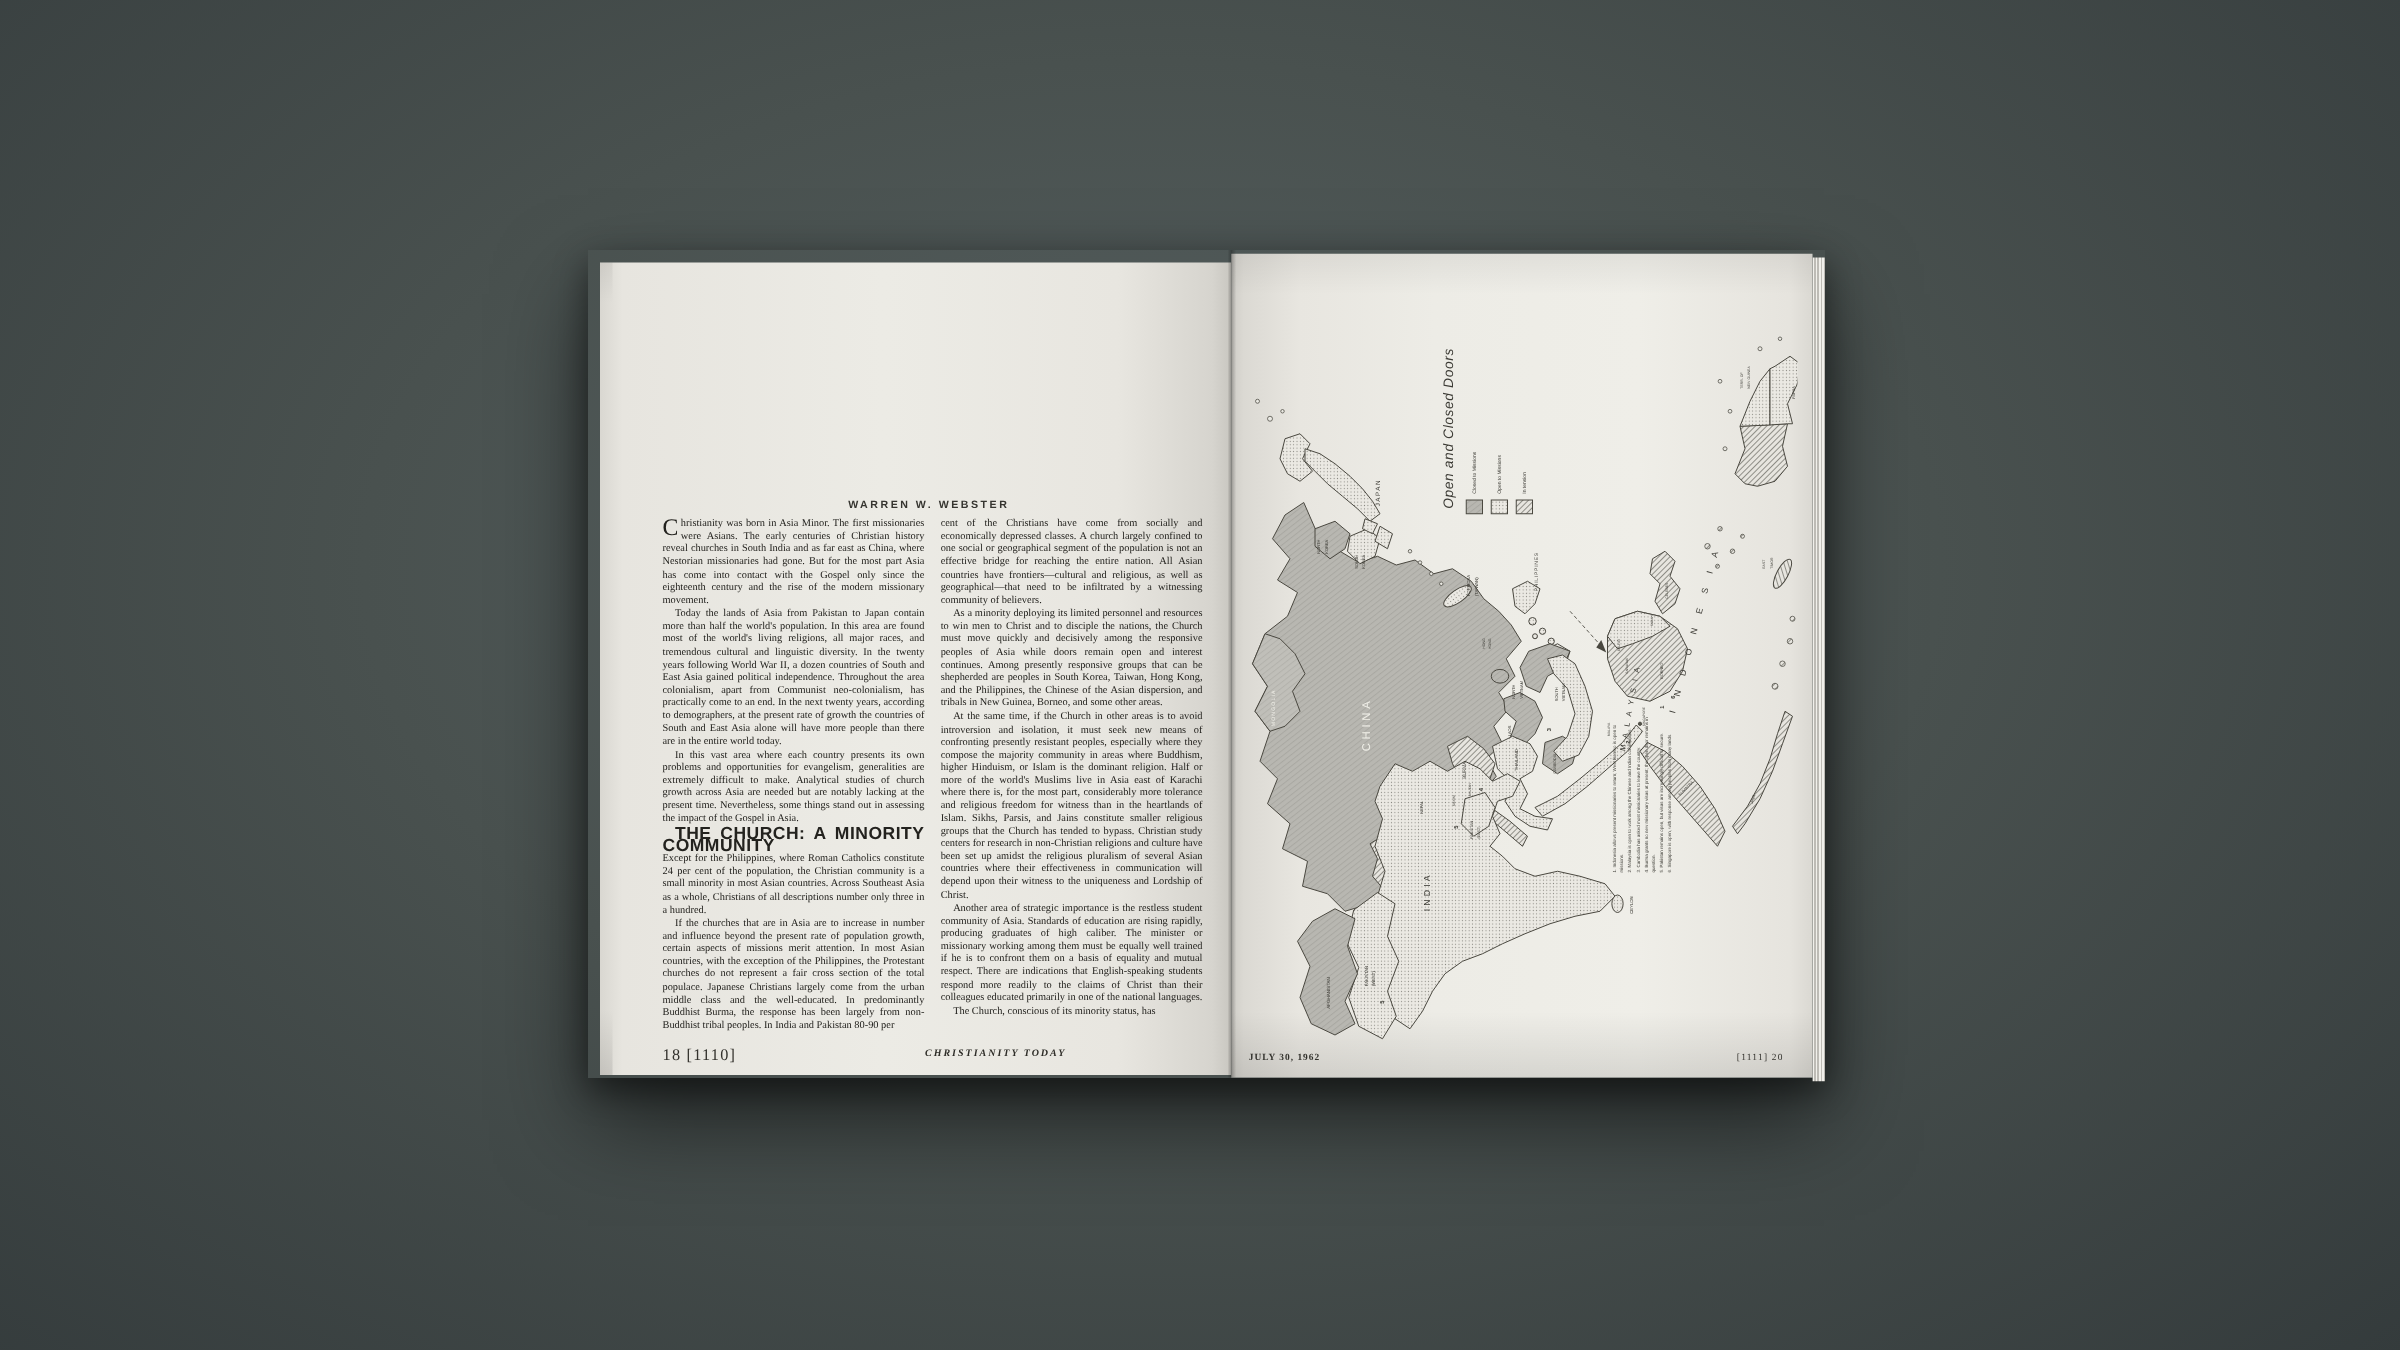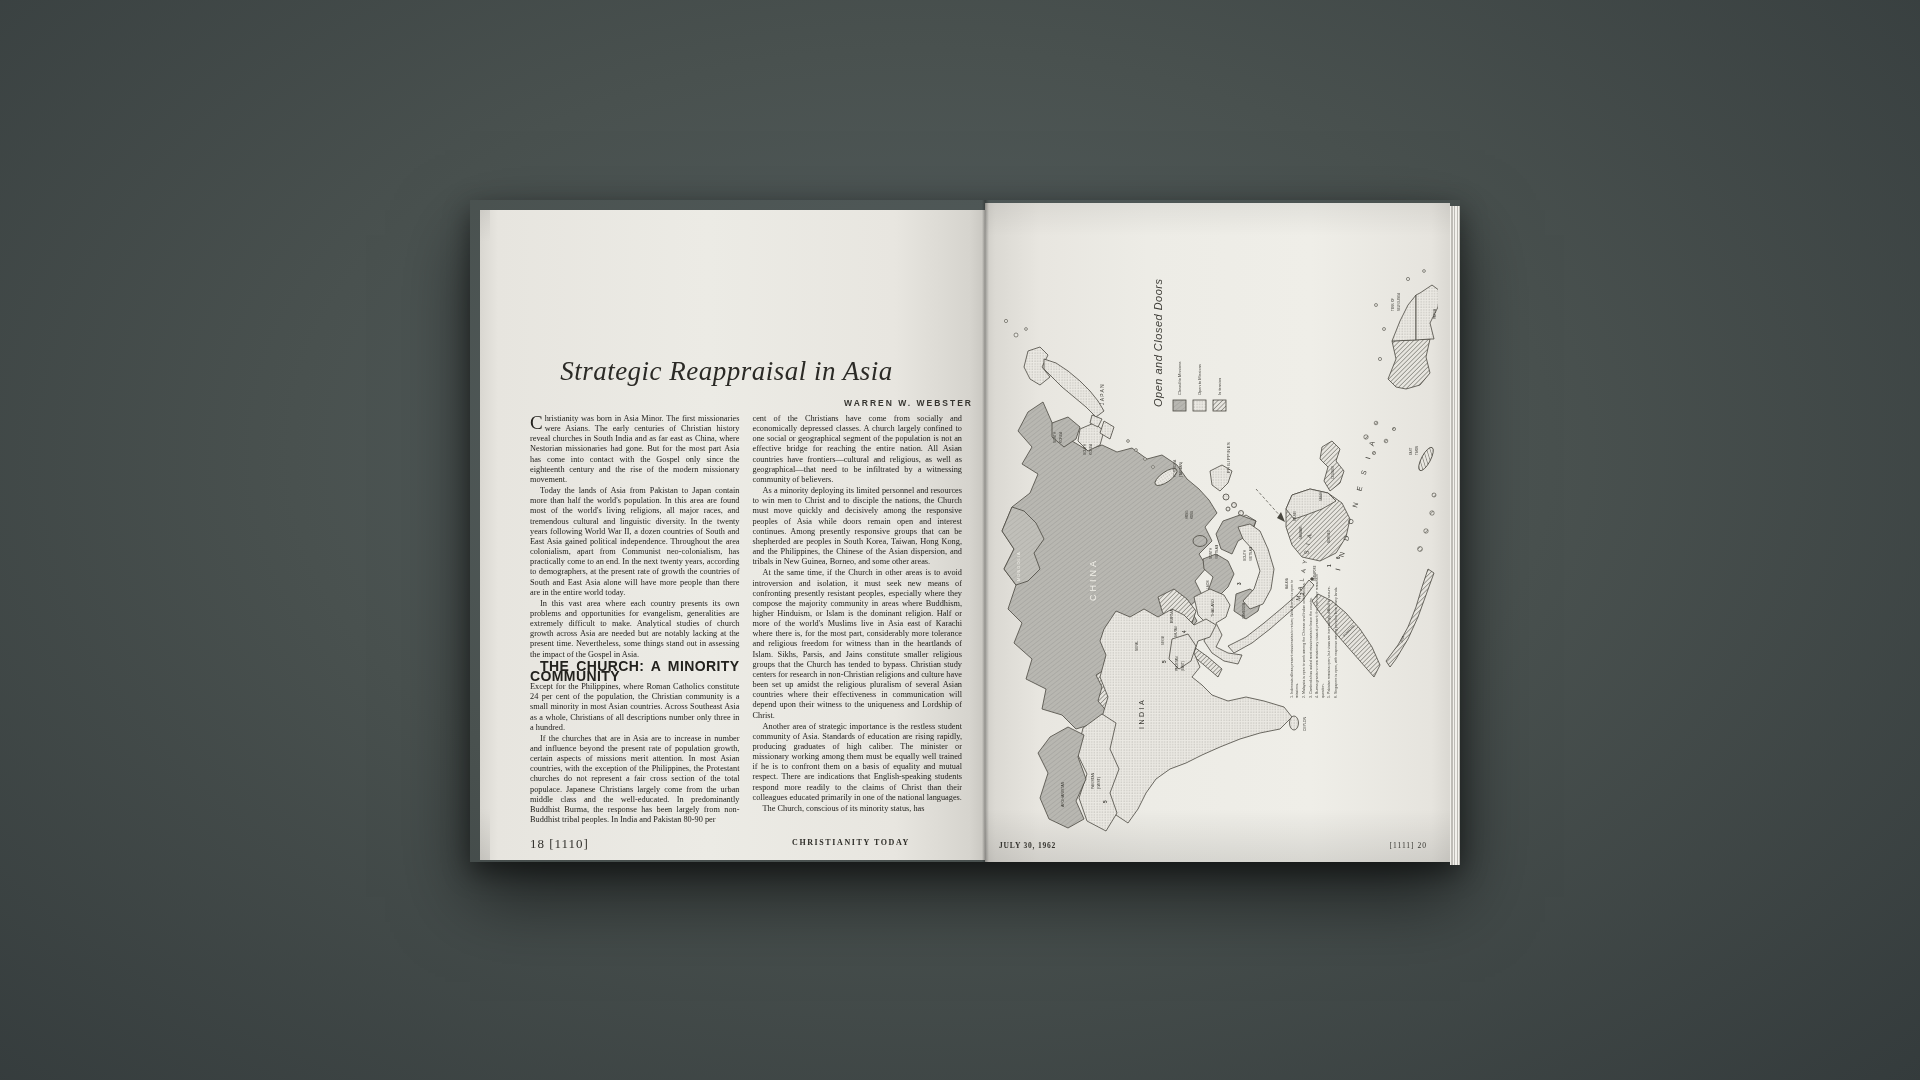--- a/index.html
+++ b/index.html
@@ -24,52 +24,51 @@
   .page-right::after{content:"";position:absolute;right:-10px;top:3px;bottom:-3px;width:10px;
     background:repeating-linear-gradient(to right,#f1f0eb 0 1.4px,#bdbbb5 1.4px 2.6px);}
   .page::before{content:"";position:absolute;inset:0;pointer-events:none;
     background:linear-gradient(to bottom,rgba(0,0,0,.06),rgba(0,0,0,0) 5%,rgba(0,0,0,0) 92%,rgba(0,0,0,.10));}
   .gutter{position:absolute;left:512px;top:0;width:7px;height:662px;
     background:linear-gradient(to right,rgba(0,0,0,0),rgba(0,0,0,.28) 45%,rgba(0,0,0,.18) 60%,rgba(0,0,0,0));}
 
   
   .article-title{position:absolute;left:0;right:12px;top:146px;text-align:center;
     font-style:italic;font-size:27px;letter-spacing:.5px;color:#2b2a26;}
-  .byline{position:absolute;left:0;right:12px;top:188px;text-align:right;
+  .byline{position:absolute;left:0;right:12px;top:188px;text-align:center;
     font-family:"Liberation Sans",sans-serif;font-weight:bold;font-size:8.5px;letter-spacing:2px;color:#363530;margin-left:33px;}
   .cols{position:absolute;left:50px;top:204px;width:432px;display:flex;gap:13px;}
   .col{width:218px;font-size:8.3px;line-height:10.15px;text-align:justify;color:#23221e;}
   .col p{margin:0 0 1px 0;text-indent:10px;}
   .col p.noindent{text-indent:0;}
   .dropcap{float:left;font-size:19px;line-height:16px;padding:1px 2px 0 0;color:#23221e;}
   .sechead{margin:5px 0 2px 0;font-family:"Liberation Sans",sans-serif;font-weight:bold;
     font-size:14px;letter-spacing:.4px;color:#23221e;text-indent:0;}
   .folio-left{position:absolute;left:50px;top:626px;font-size:13px;letter-spacing:1px;color:#33322d;}
-  .folio-ct{position:absolute;left:260px;width:222px;top:628px;text-align:center;
-    font-weight:bold;font-size:8px;letter-spacing:1.6px;color:#2e2d28;}
+  .folio-ct{position:absolute;left:260px;width:222px;top:628px;text-align:left;
+    font-weight:bold;font-size:8px;letter-spacing:1.6px;color:#2e2d28;font-style:italic;}
 
   
   .map-wrap{position:absolute;left:3px;top:6px;width:450px;height:645px;}
   .footnotes{position:absolute;left:305px;top:495px;width:130px;height:55px;
     transform:rotate(-90deg);transform-origin:0 0;
     font-family:"Liberation Sans",sans-serif;font-size:3.6px;line-height:1.5;color:#45443e;}
   .footnotes div{margin:0 0 1.2px 0;}
   .folio-date{position:absolute;left:14px;top:638px;font-weight:bold;font-size:7.5px;letter-spacing:.8px;color:#33322d;}
   .folio-right{position:absolute;left:330px;width:112px;top:638px;text-align:right;font-size:7.5px;letter-spacing:1px;color:#33322d;}
 
   svg text{font-family:"Liberation Sans",sans-serif;fill:#3c3b35;}
   svg .big{fill:#f1f0e9;}
 </style>
 </head>
 <body>
 
 <div class="book">
 
   <div class="page page-left">
-    <div class="article-title">Strategic Reappraisal in Asia</div>
     <div class="byline">WARREN W. WEBSTER</div>
     <div class="cols">
       <div class="col">
         <p class="noindent"><span class="dropcap">C</span><span>hristianity was born in Asia Minor. The first missionaries were Asians. The early centuries of Christian history reveal churches in South India and as far east as China, where Nestorian missionaries had gone. But for the most part Asia has come into contact with the Gospel only since the eighteenth century and the rise of the modern missionary movement.</span></p>
         <p>Today the lands of Asia from Pakistan to Japan contain more than half the world's population. In this area are found most of the world's living religions, all major races, and tremendous cultural and linguistic diversity. In the twenty years following World War II, a dozen countries of South and East Asia gained political independence. Throughout the area colonialism, apart from Communist neo-colonialism, has practically come to an end. In the next twenty years, according to demographers, at the present rate of growth the countries of South and East Asia alone will have more people than there are in the entire world today.</p>
         <p>In this vast area where each country presents its own problems and opportunities for evangelism, generalities are extremely difficult to make. Analytical studies of church growth across Asia are needed but are notably lacking at the present time. Nevertheless, some things stand out in assessing the impact of the Gospel in Asia.</p>
         <p class="sechead">THE CHURCH: A MINORITY COMMUNITY</p>
         <p class="noindent">Except for the Philippines, where Roman Catholics constitute 24 per cent of the population, the Christian community is a small minority in most Asian countries. Across Southeast Asia as a whole, Christians of all descriptions number only three in a hundred.</p>
         <p>If the churches that are in Asia are to increase in number and influence beyond the present rate of population growth, certain aspects of missions merit attention. In most Asian countries, with the exception of the Philippines, the Protestant churches do not represent a fair cross section of the total populace. Japanese Christians largely come from the urban middle class and the well-educated. In predominantly Buddhist Burma, the response has been largely from non-Buddhist tribal peoples. In India and Pakistan 80-90 per</p>
       </div>

